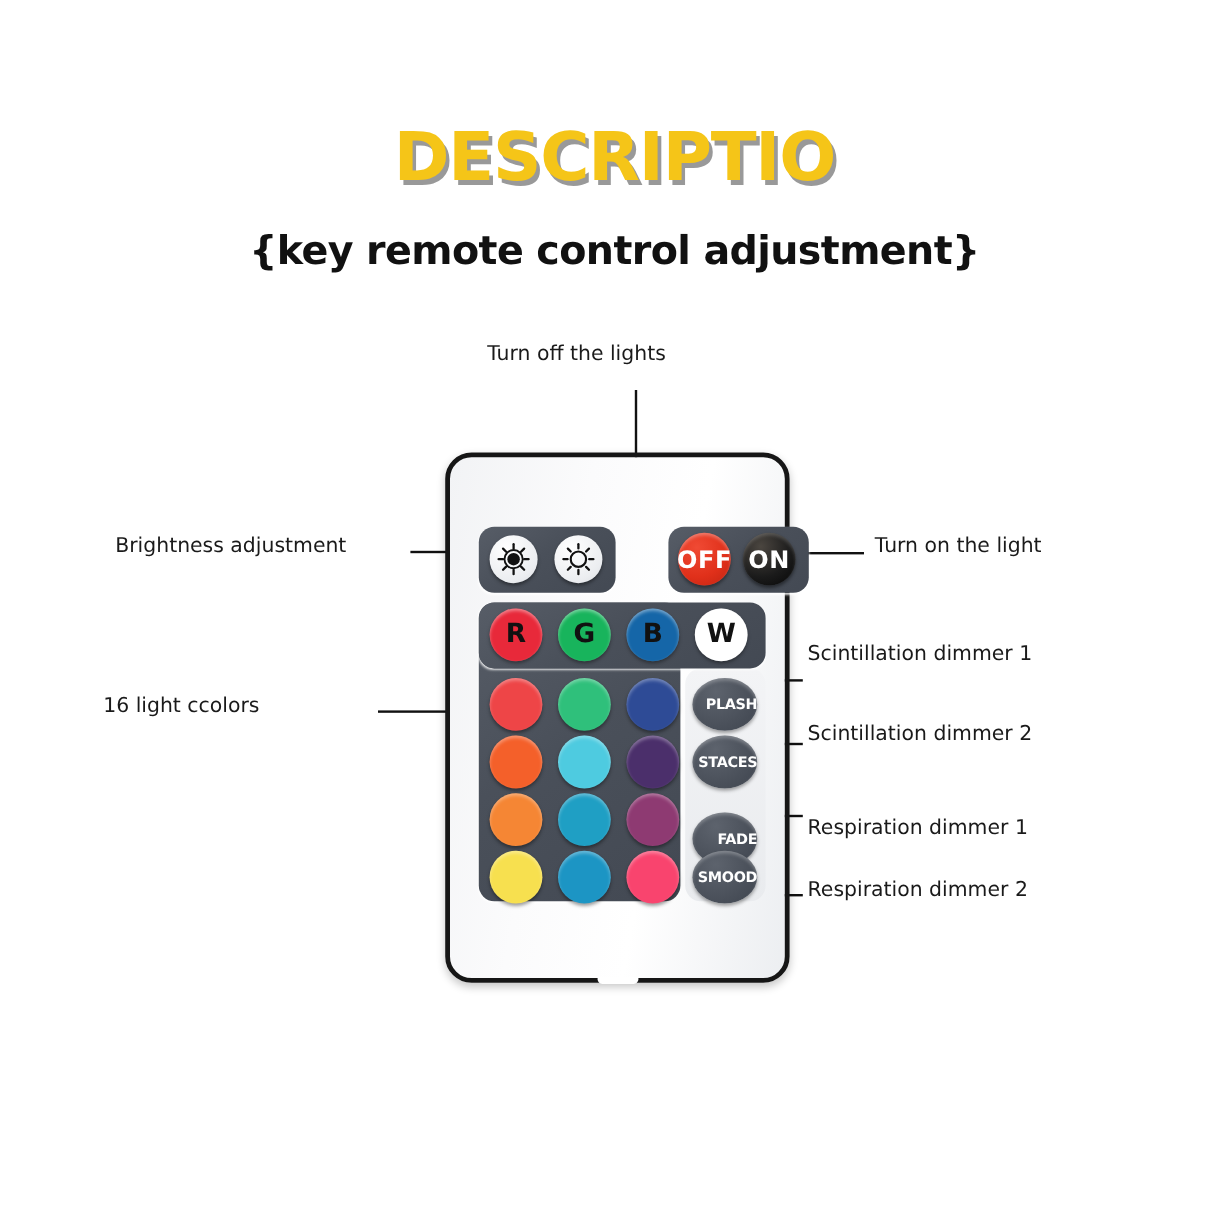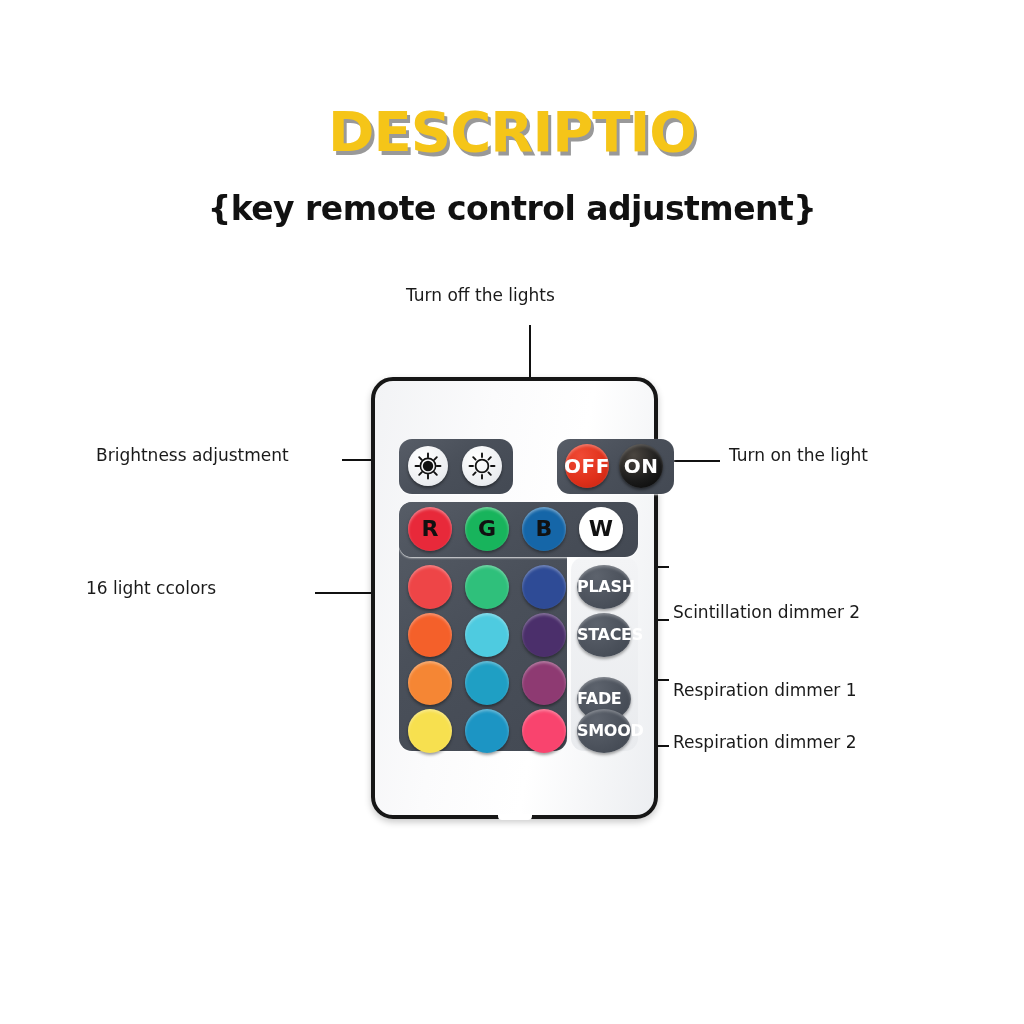--- a/index.html
+++ b/index.html
@@ -142,25 +142,25 @@
     border-radius:50%;
     box-shadow:inset 0 2px 3px rgba(255,255,255,0.34), 0 2px 3px rgba(0,0,0,0.38);
   }
 
   .mode-btn{
     position:absolute;
     width:54px;height:44px;
     border-radius:50%;
     background:radial-gradient(circle at 36% 26%,#5d636d,#4b515b 58%,#3e444e 100%);
     box-shadow:inset 0 2px 3px rgba(255,255,255,0.28), 0 2px 3px rgba(0,0,0,0.35);
-    display:flex;align-items:center;justify-content:flex-start;
+    display:flex;align-items:center;justify-content:flex-end;
     color:#ffffff;
     font-family:"DejaVu Sans", sans-serif;
     font-weight:bold;
-    font-size:16px;
+    font-size:12px;
     letter-spacing:-0.3px;
     line-height:1;
   }
 
   .sun svg{display:block;}
 </style>
 </head>
 <body>
 
 <div id="stage">
@@ -185,20 +185,21 @@
   <div class="lead h" style="left:623px;top:745px;width:46px;"></div>
 
   <div class="callout" style="left:406px;top:287px;">Turn off the lights</div>
 
   <div class="callout left" style="left:52px;top:447px;margin-left:44px;">Brightness adjustment</div>
 
   <div class="callout left" style="left:86px;top:580px;">16 light ccolors</div>
 
   <div class="callout right" style="left:729px;top:447px;">Turn on the light</div>
 
+  <div class="callout right" style="left:673px;top:537px;">Scintillation dimmer 1</div>
 
   <div class="callout right" style="left:673px;top:604px;">Scintillation dimmer 2</div>
 
   <div class="callout right" style="left:673px;top:670px;margin-top:12px;">Respiration dimmer 1</div>
 
   <div class="callout right" style="left:673px;top:734px;">Respiration dimmer 2</div>
 
   <div id="remote">
 
     <div class="panel" id="panel-bright">

